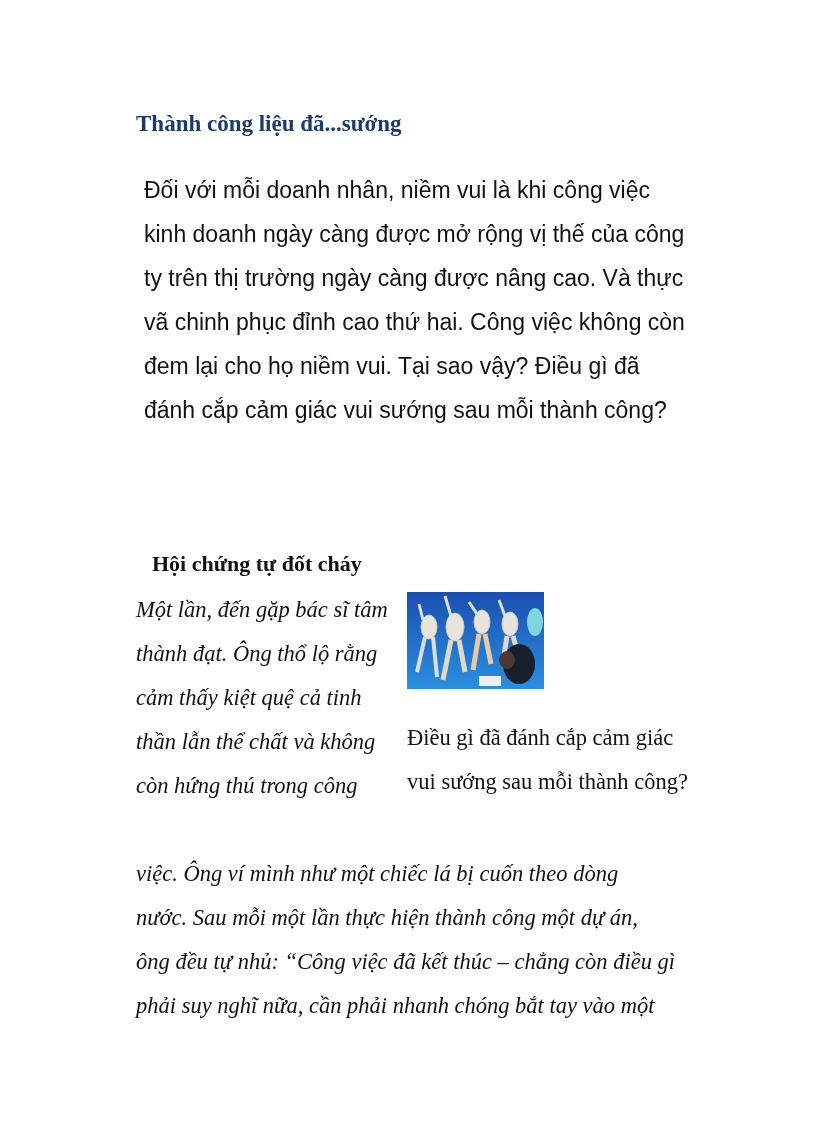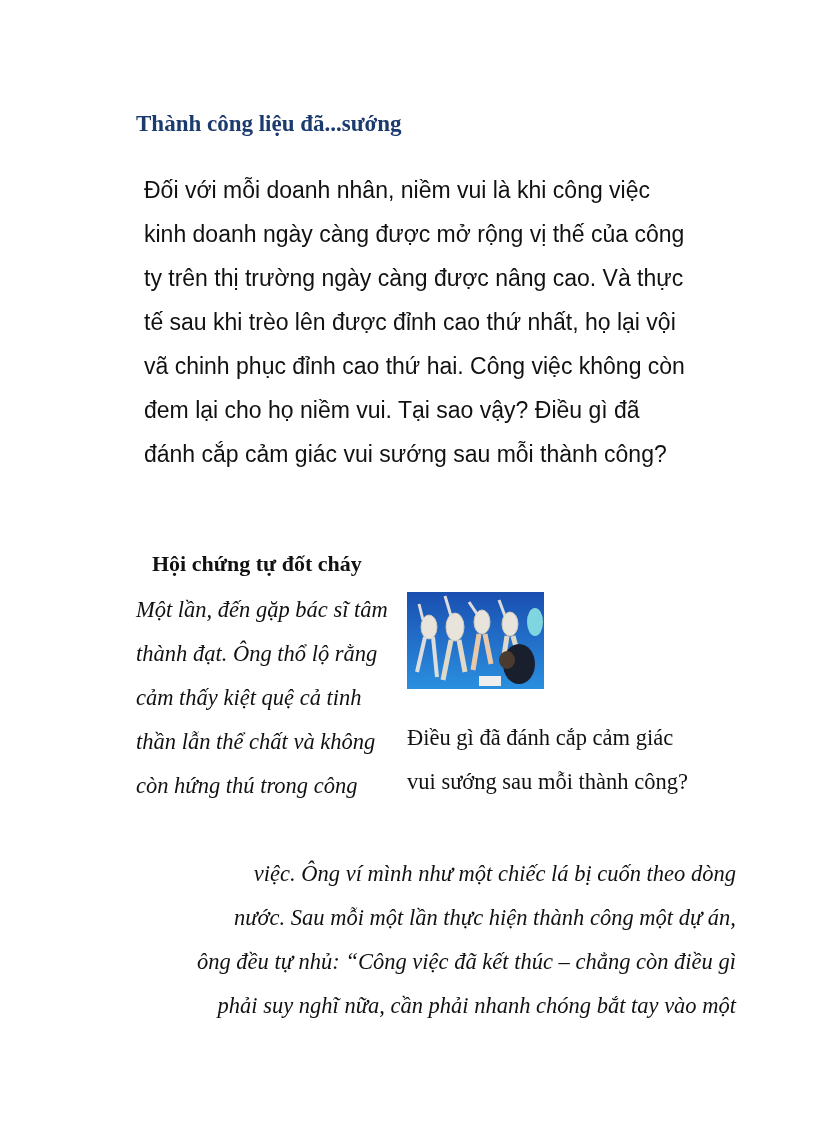--- a/index.html
+++ b/index.html
@@ -21,21 +21,21 @@
       font-family: "Liberation Serif", serif; font-weight: bold;
       font-size: 22px; color: #111; margin: 16px; white-space: nowrap;
     }
     .serif-lines {
       position: absolute; left: 120px; width: 600px;
       font-family: "Liberation Serif", serif; font-size: 22.5px;
       line-height: 44px; color: #111; margin: 0; font-style: italic;
     }
     .serif-lines .line { display: block; white-space: nowrap; }
     .left-col { top: 588px; }
-    .full-col { top: 852px; text-align: right; }
+    .full-col { top: 852px; }
     .figure {
       position: absolute; left: 391px; top: 592px; width: 137px; height: 97px;
       overflow: hidden; background: #1e5fb8;
     }
     .caption {
       position: absolute; left: 391px; top: 716px;
       font-family: "Liberation Serif", serif; font-size: 22.5px;
       line-height: 44px; color: #111; margin: 0;
     }
     .caption .line { display: block; white-space: nowrap; }
@@ -44,21 +44,20 @@
 <body>
 
 <div class="page">
 
   <h1 class="title">Thành công liệu đã...sướng</h1>
 
   <p class="intro">
     <span class="line">Đối với mỗi doanh nhân, niềm vui là khi công việc</span>
     <span class="line">kinh doanh ngày càng được mở rộng vị thế của công</span>
     <span class="line">ty trên thị trường ngày càng được nâng cao. Và thực</span>
-    <span class="line">tế sau khi trèo lên được đỉnh cao thứ nhất, họ lại vội</span>
     <span class="line">vã chinh phục đỉnh cao thứ hai. Công việc không còn</span>
     <span class="line">đem lại cho họ niềm vui. Tại sao vậy? Điều gì đã</span>
     <span class="line">đánh cắp cảm giác vui sướng sau mỗi thành công?</span>
   </p>
 
   <h2 class="h2">Hội chứng tự đốt cháy</h2>
 
   <p class="serif-lines left-col">
     <span class="line">Một lần, đến gặp bác sĩ tâm</span>
     <span class="line">thành đạt. Ông thổ lộ rằng</span>

